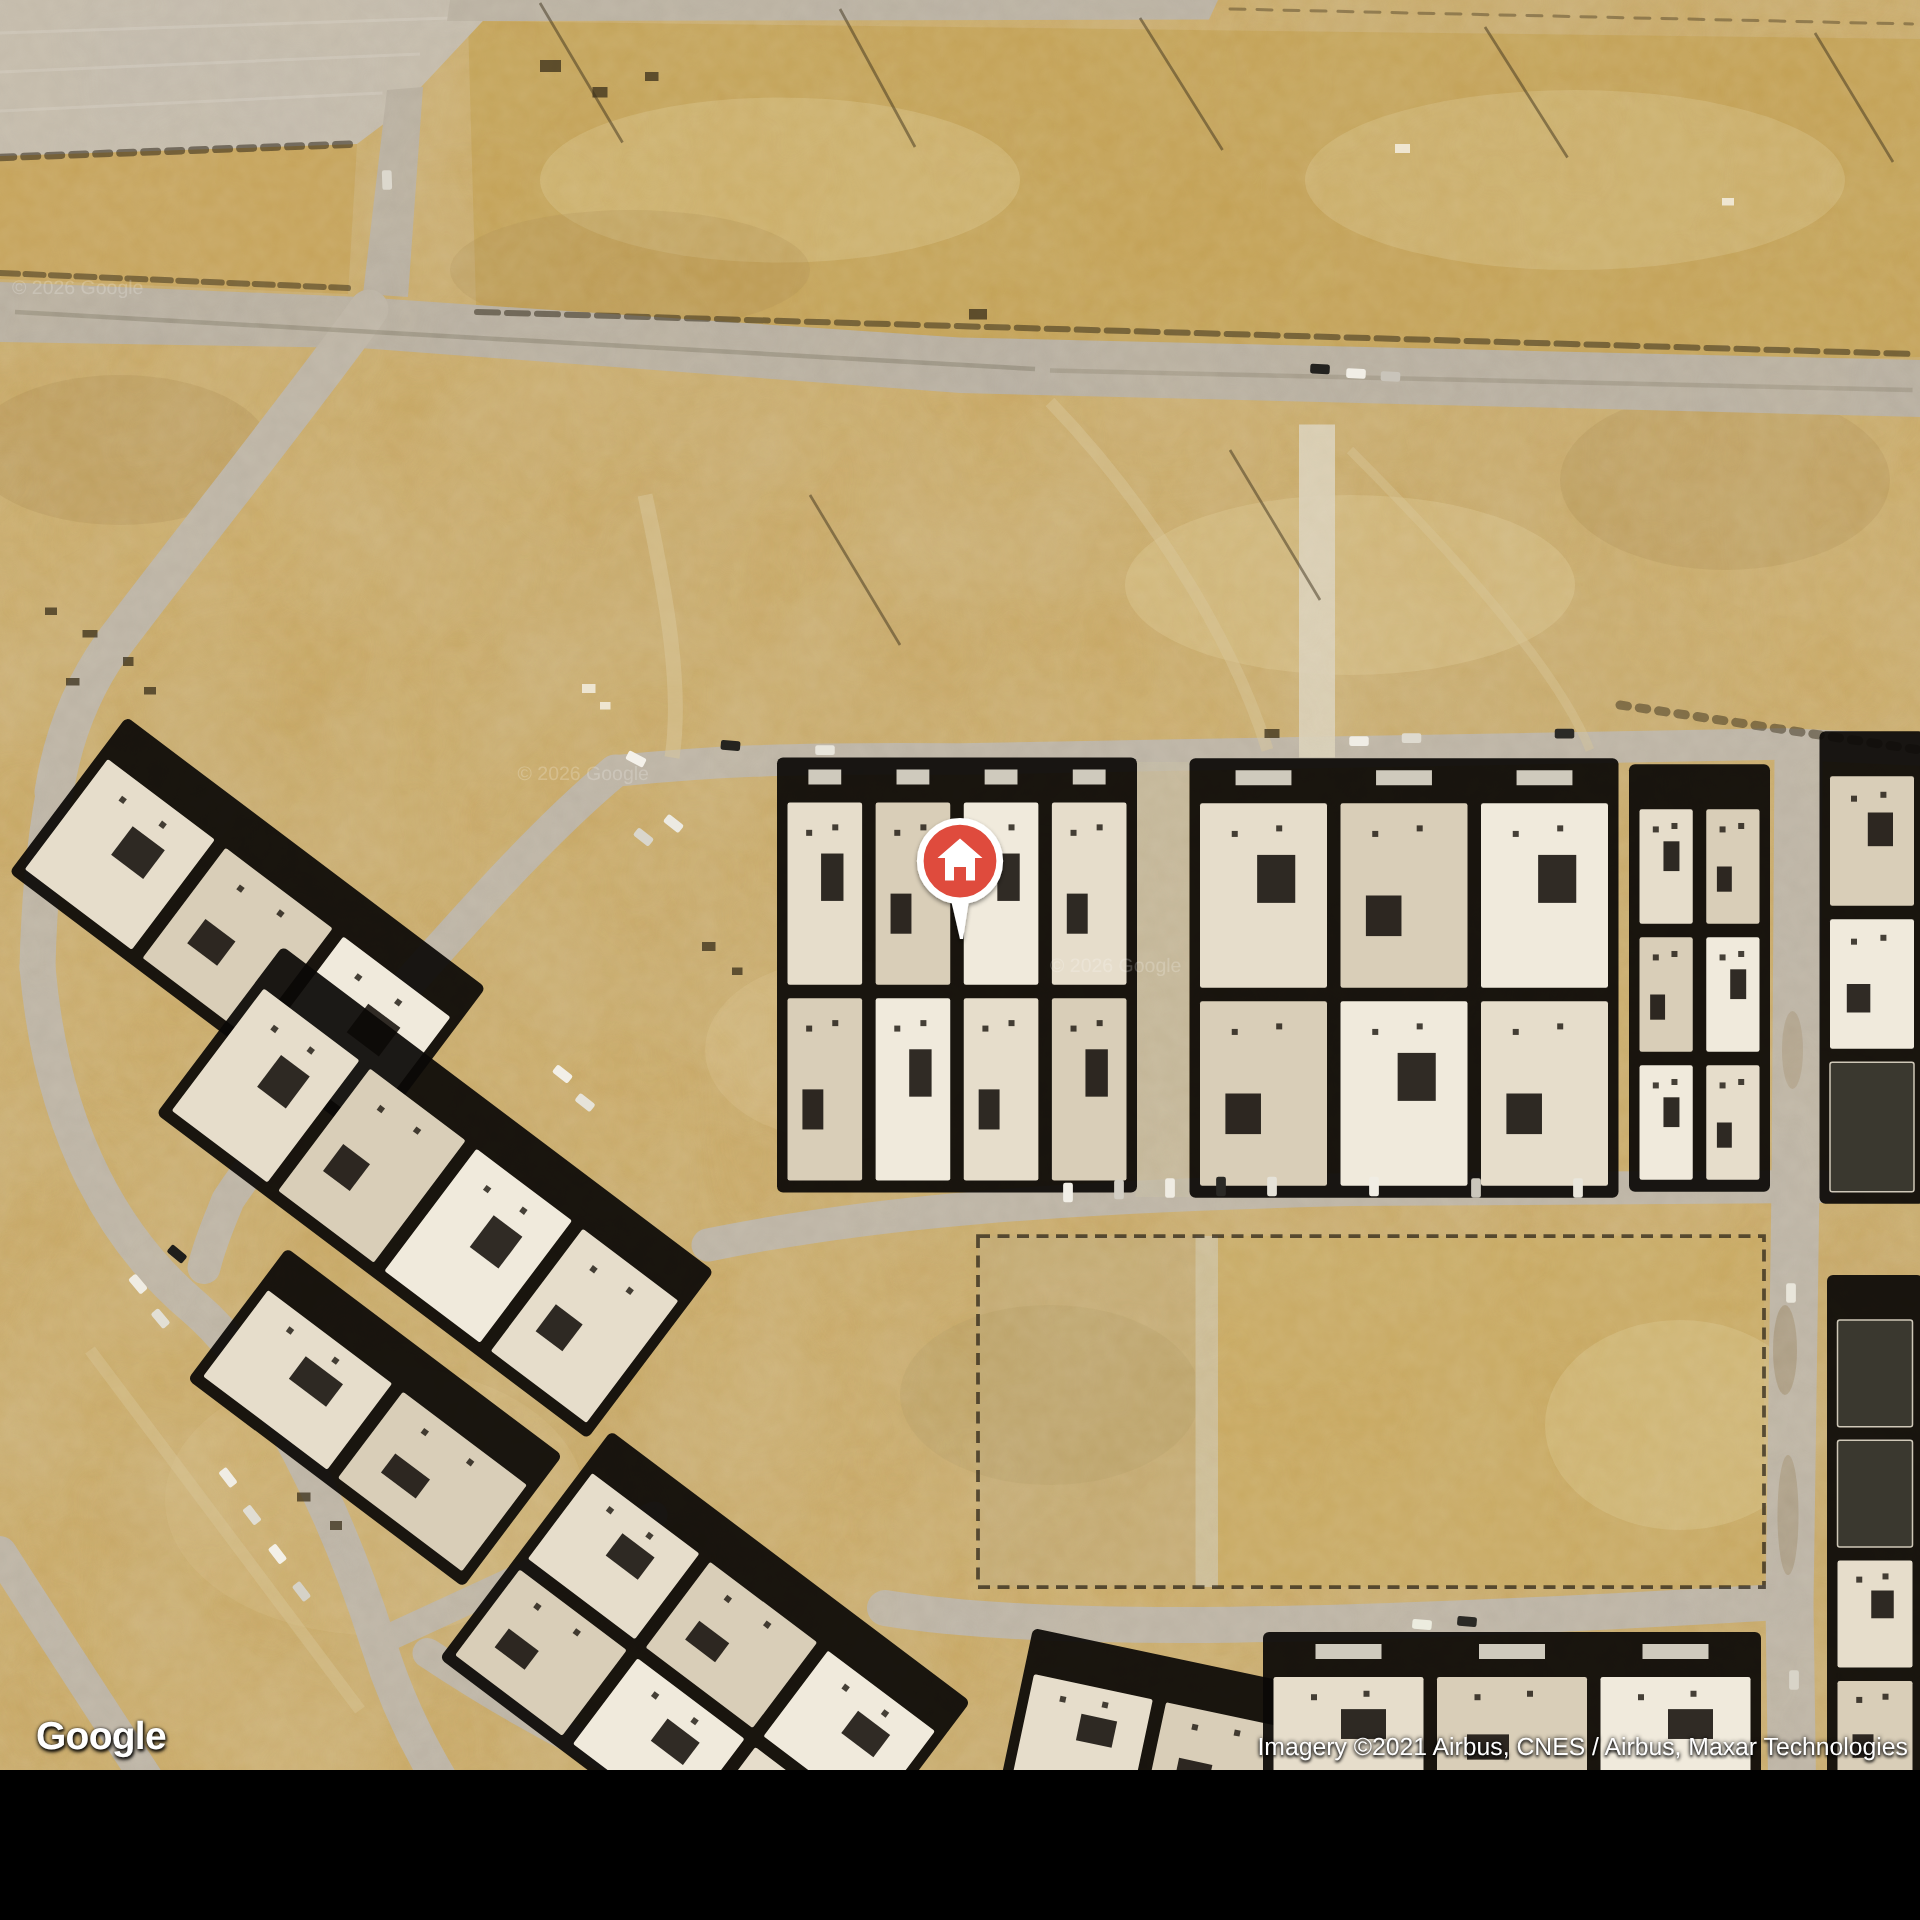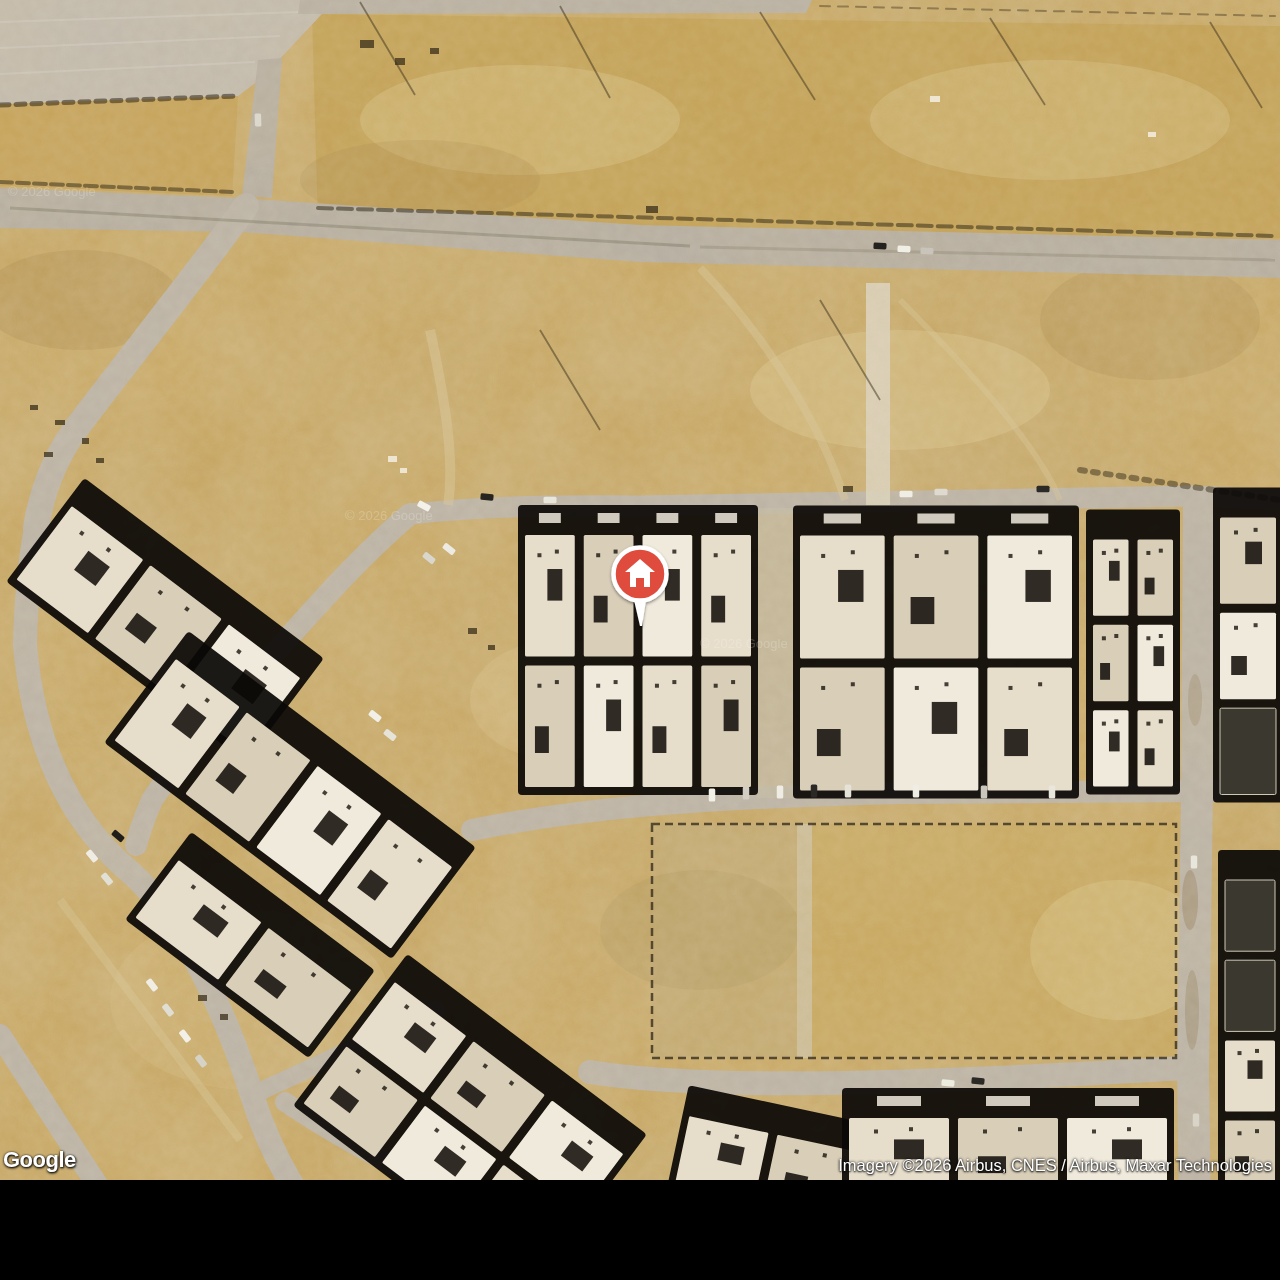--- a/index.html
+++ b/index.html
@@ -8,22 +8,22 @@
   .map-root svg.scene{position:absolute;left:0;top:0;display:block;}
   .shadowm{fill:var(--shadow,#0b0906);opacity:.93}
   .roof0{fill:var(--roof-light,#e6ddcb)} .roof1{fill:var(--roof-mid,#d9ceb8)}
   .roof2{fill:var(--roof-bright,#f0eadc)}
   .roofdark{fill:var(--roof-dark,#3a382f);stroke:#cfc8b8;stroke-width:1}
   .court{fill:#14100b;opacity:.88}
   .vent{fill:#1a150e;opacity:.8}
   .road{stroke:var(--road,#bbb3a6);fill:none;stroke-linecap:round;stroke-linejoin:round}
   .furrow{fill:none;stroke-linecap:round}
   .wm{fill:#ffffff;opacity:.2;font-size:13px;font-family:"Liberation Sans",sans-serif}
-  .google-logo{position:absolute;left:3px;bottom:7px;color:#fff;font-weight:bold;
-    font-size:22px;letter-spacing:-.5px;
+  .google-logo{position:absolute;left:24px;bottom:7px;color:#fff;font-weight:bold;
+    font-size:26px;letter-spacing:-.5px;
     text-shadow:0 1px 3px rgba(0,0,0,.8),0 0 2px rgba(0,0,0,.6),1px 1px 2px rgba(0,0,0,.7);
     cursor:pointer;user-select:none;text-align:center;}
   .attribution{position:absolute;right:8px;bottom:5px;color:var(--attr-text,#fff);
     font-size:16.5px;text-shadow:0 0 3px #000,0 1px 2px rgba(0,0,0,.9);white-space:nowrap;}
   .marker{position:absolute;left:602px;top:540px;width:76px;height:90px;cursor:pointer;}
   .pin-circle{fill:var(--pin-red,#df4b3c);stroke:var(--pin-ring,#ffffff);stroke-width:4.5}
   .pin-stem{fill:var(--pin-ring,#ffffff)}
   .pin-house{fill:var(--pin-ring,#ffffff)}
 </style>
 </head>
@@ -429,14 +429,14 @@
     <svg width="76" height="90" viewBox="0 0 76 90">
       <g filter="url(#pinshadow)">
         <polygon class="pin-stem" points="32,60 44,60 40,86 38,86"></polygon>
         <circle class="pin-circle" cx="38" cy="34" r="26.5"></circle>
       </g>
       <path class="pin-house" d="M38 19 L53 32 L48 32 L48 47 L42 47 L42 38 L34 38 L34 47 L28 47 L28 32 L23 32 Z"></path>
     </svg>
   </div>
 
   <div class="google-logo">Google</div>
-  <div class="attribution">Imagery ©2026 Airbus, CNES / Airbus, Maxar Technologies</div>
+  <div class="attribution">Imagery ©2021 Airbus, CNES / Airbus, Maxar Technologies</div>
 </div>
 
 </body></html>

